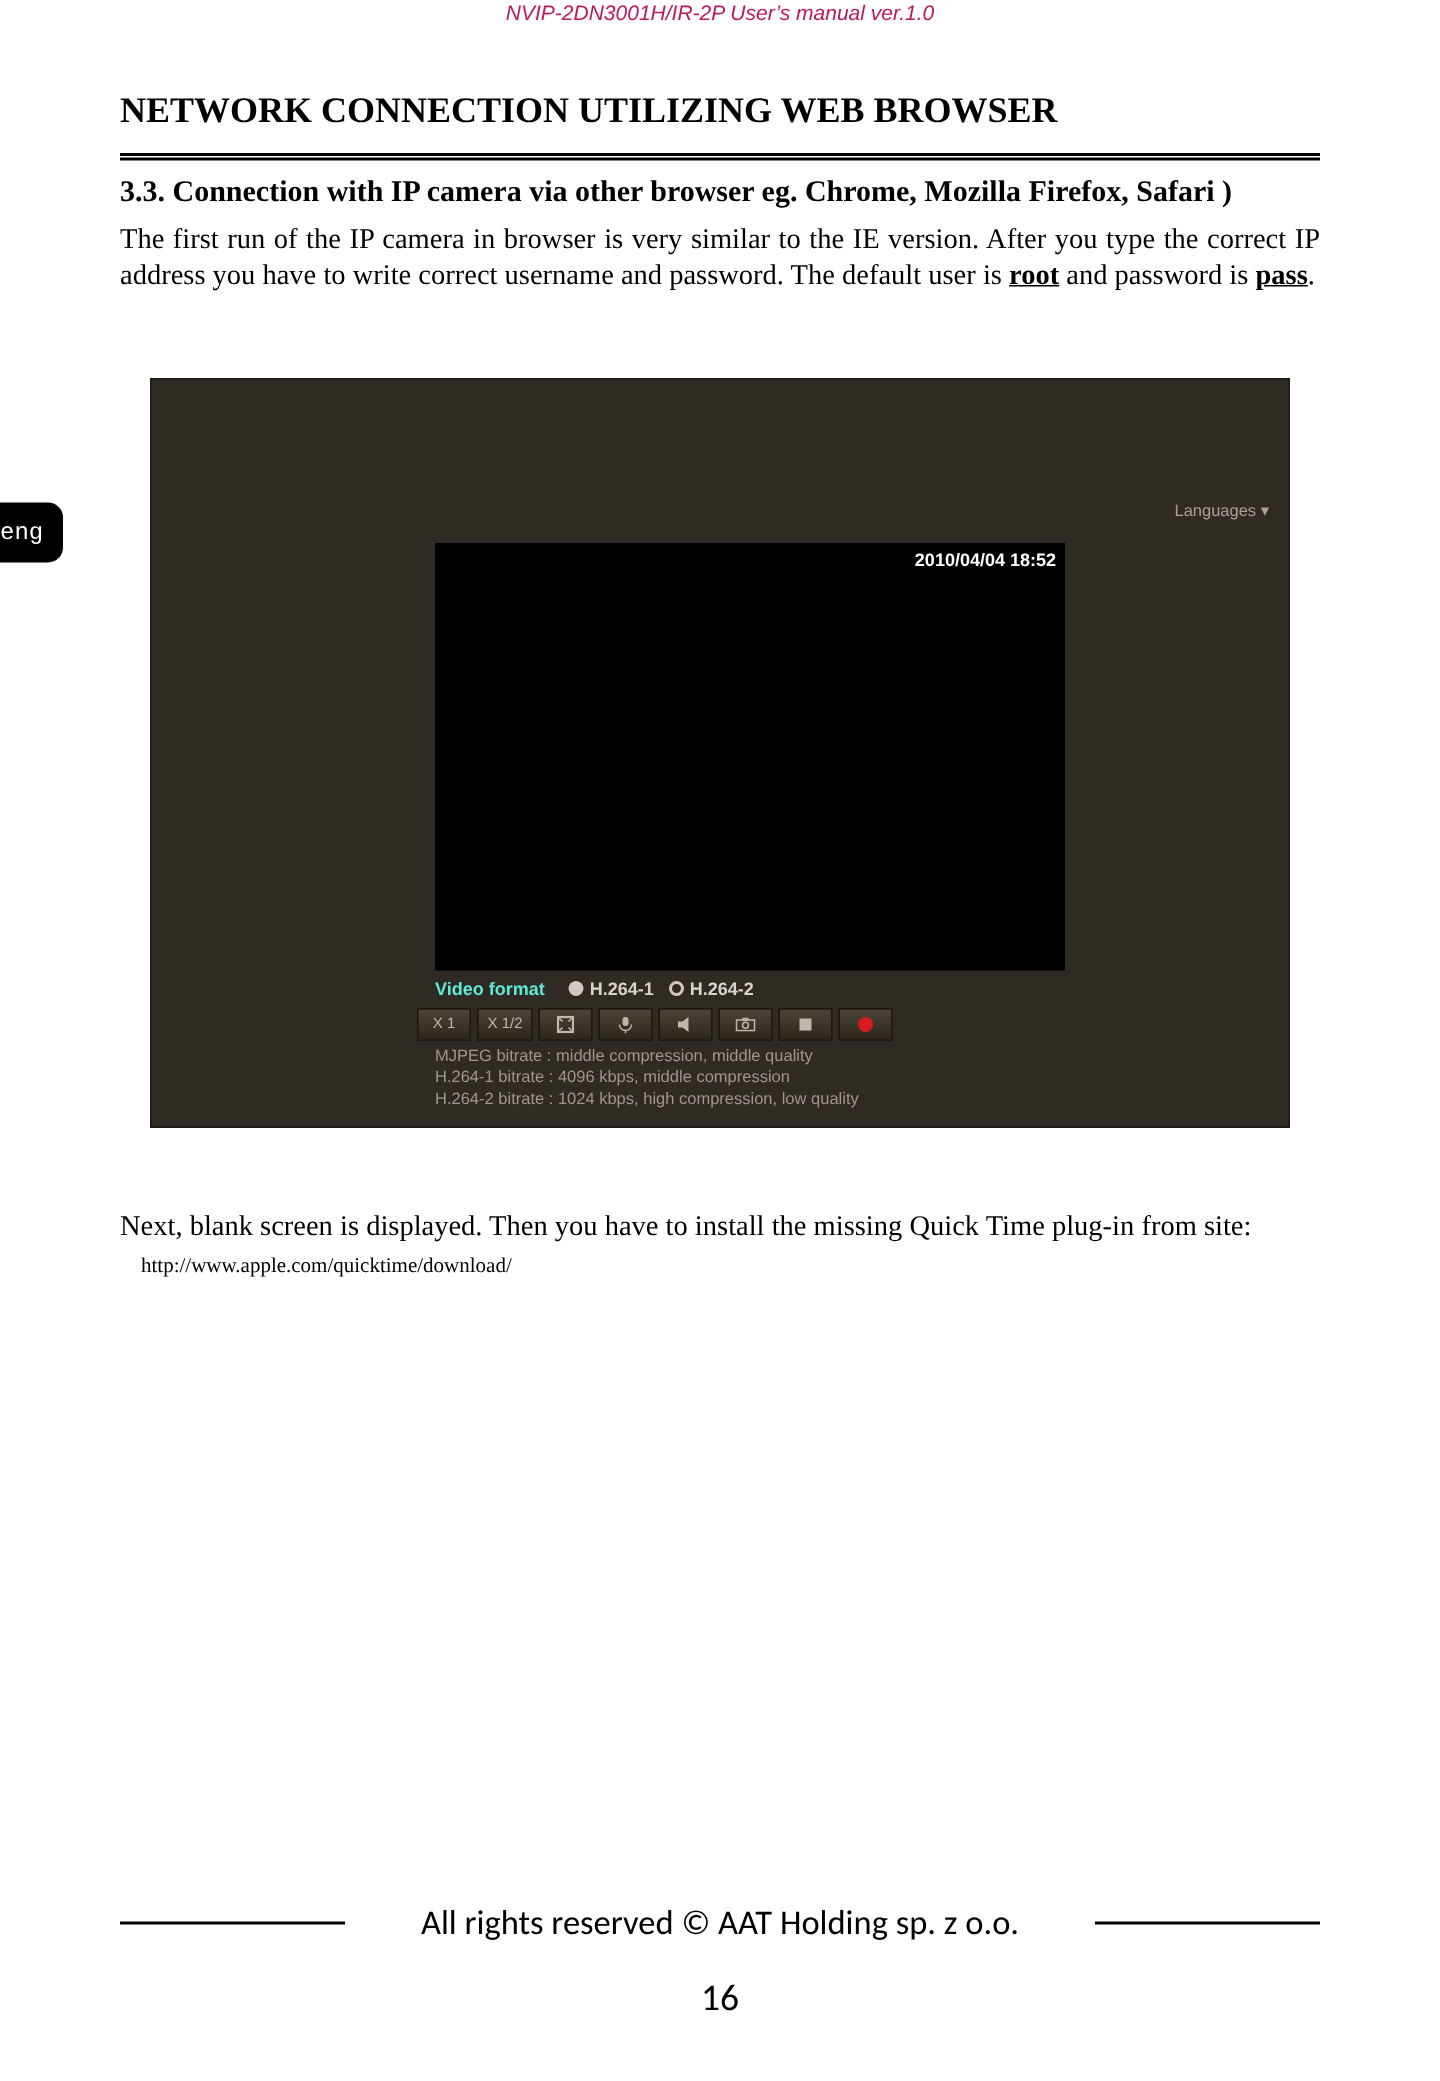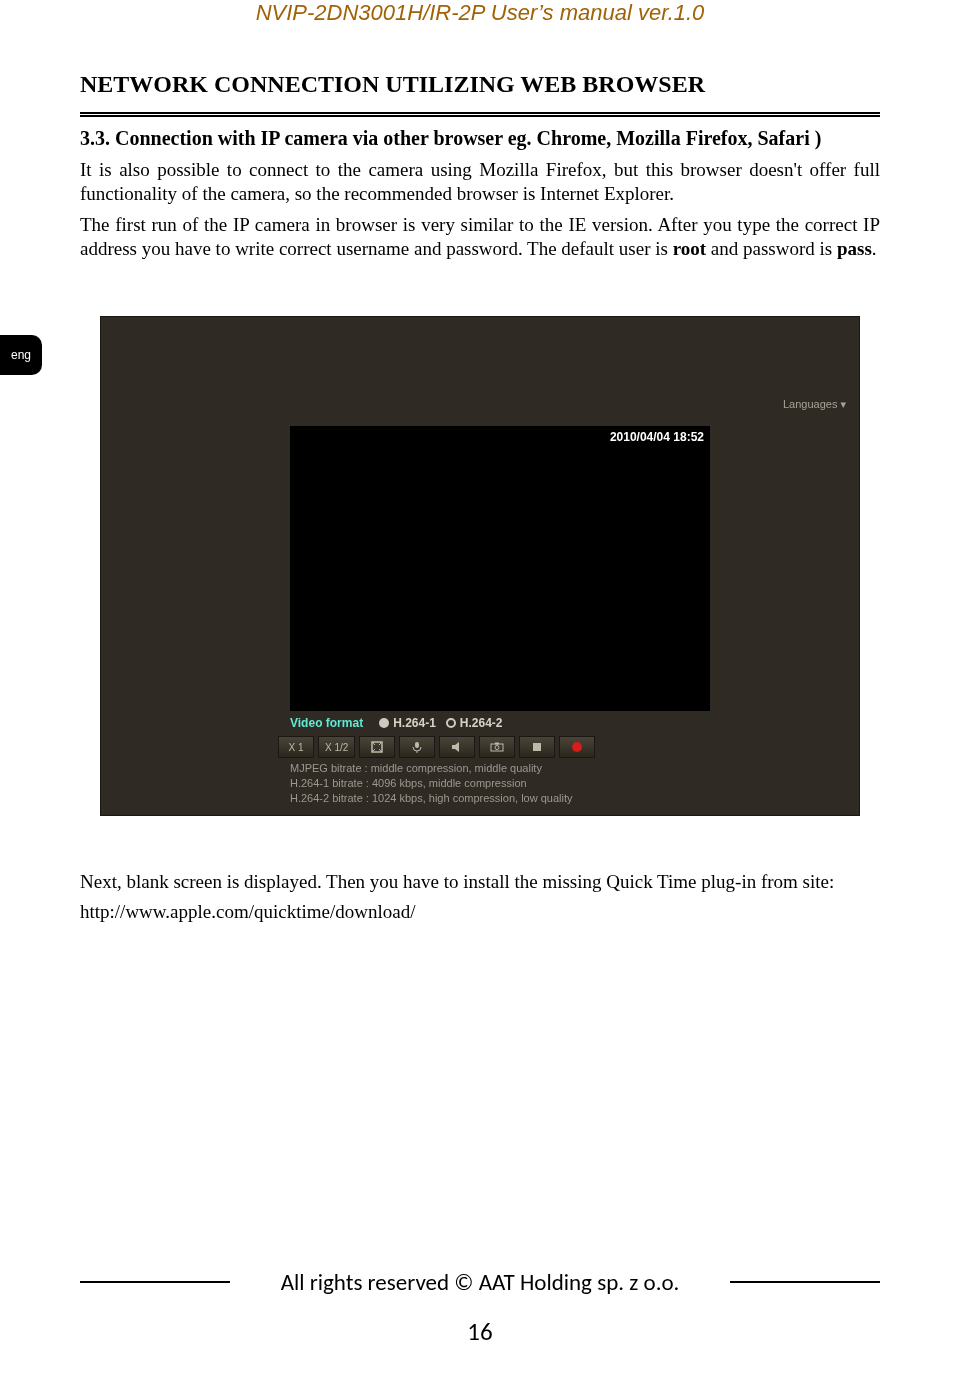--- a/index.html
+++ b/index.html
@@ -14,23 +14,23 @@
     width: 960px;
     min-height: 1387px;
     position: relative;
     padding-top: 0;
     box-sizing: border-box;
   }
   .running-header {
     text-align: center;
     font-style: italic;
     font-family: Arial, Helvetica, sans-serif;
-    font-size: 22px;
+    font-size: 14px;
     padding-top: 0px;
-    color:#a16207;
+    color:#be185d;
   }
   .content {
     margin: 45px 80px 0 80px;
   }
   .section-title {
     font-size: 24px;
     font-weight: bold;
     margin-bottom: 14px;
   }
   .dbl-rule {
@@ -43,32 +43,31 @@
     font-weight: bold;
     margin: 10px 0 8px 0;
     font-family: Liberation Serif, serif;
   }
   .body-text {
     font-size: 19px;
     line-height: 1.28;
     text-align: justify;
     margin: 4px 0 6px 0;
   }
-  .body-text .b { font-weight: bold; }
+  .body-text .b { font-weight: bold; text-decoration: underline; }
   .lang-tab {
     position: absolute;
     left: 0;
     top: 335px;
     width: 42px;
     height: 40px;
     background: #000;
     color: #fff;
-    font-family: Liberation Sans, sans-serif;
-    font-size: 12px;
-    text-align: center;
+    font-family: Liberation Mono, monospace;
+    font-size: 16px;
     line-height: 40px;
     border-top-right-radius: 10px;
     border-bottom-right-radius: 10px;
   }
   
   .shot {
     width: 760px;
     height: 500px;
     margin: 55px auto 0 auto;
     background: #2f2a24;
@@ -189,21 +188,22 @@
     line-height:1.35;
   }
   .after-text {
     margin: 55px 80px 0 80px;
   }
   .after-text .line1 {
     font-size:19px;
     margin-bottom:8px;
   }
   .after-text .line2 {
-    font-size:19px;
+    font-size:14px;
+    margin-left:14px;
   }
   .footer-wrap {
     position:absolute;
     bottom:40px;
     left:80px; right:80px;
   }
   .footer-rule {
     display:flex; align-items:center; gap:10px;
   }
   .footer-rule .bar { flex:0 0 150px; height:2px; background:#000;}
@@ -224,21 +224,20 @@
 
 <div class="page">
   <div class="running-header">NVIP-2DN3001H/IR-2P User’s manual ver.1.0</div>
 
   <div class="lang-tab">eng</div>
 
   <div class="content">
     <div class="section-title">NETWORK CONNECTION UTILIZING WEB BROWSER</div>
     <div class="dbl-rule"></div>
     <div class="subheading">3.3. Connection with IP camera via other browser eg. Chrome, Mozilla Firefox, Safari )</div>
-    <p class="body-text">It is also possible to connect to the camera using Mozilla Firefox, but this browser doesn't offer full functionality of the camera, so the recommended browser is Internet Explorer.</p>
     <p class="body-text">
       <span>The first run of the IP camera in browser is very similar to  the IE version. After you type the correct IP address you have to write correct username and password. The default user is </span><span class="b">root</span><span> and password is </span><span class="b">pass</span><span>.</span>
     </p>
 
     <div class="shot">
 
       <div class="lang-strip">Languages ▾</div>
 
       <div class="viewer">
         <div class="timestamp">2010/04/04 18:52</div>

